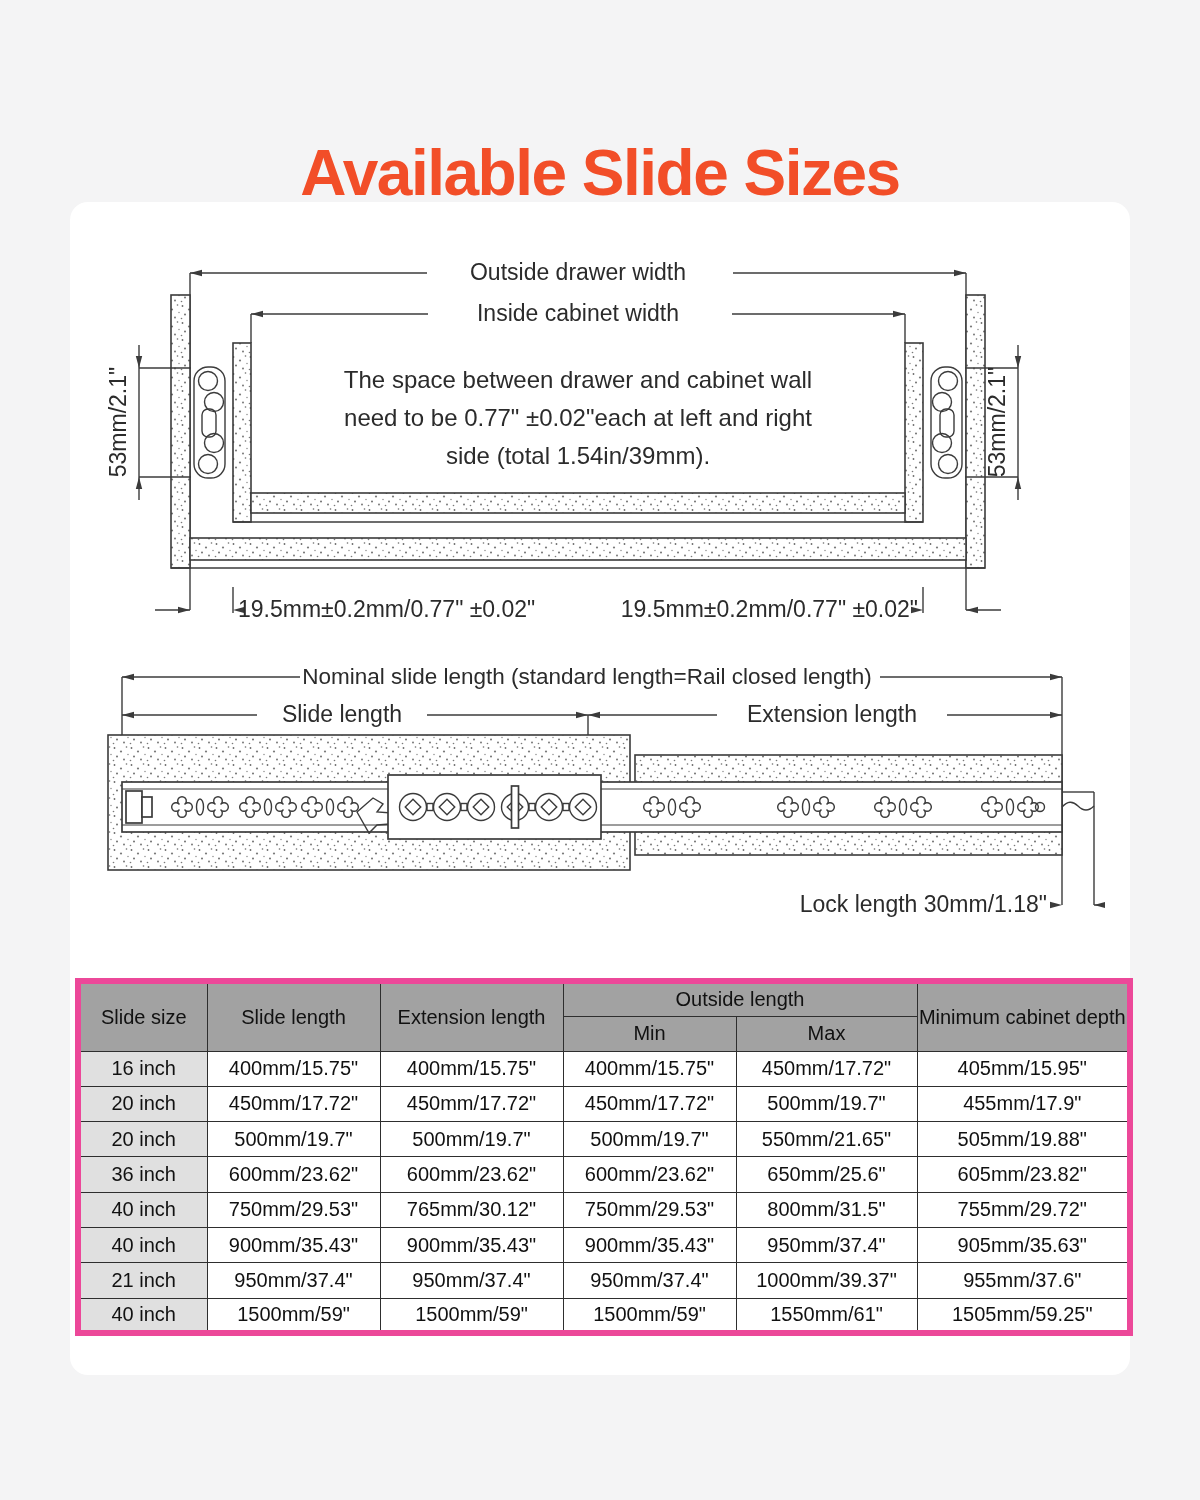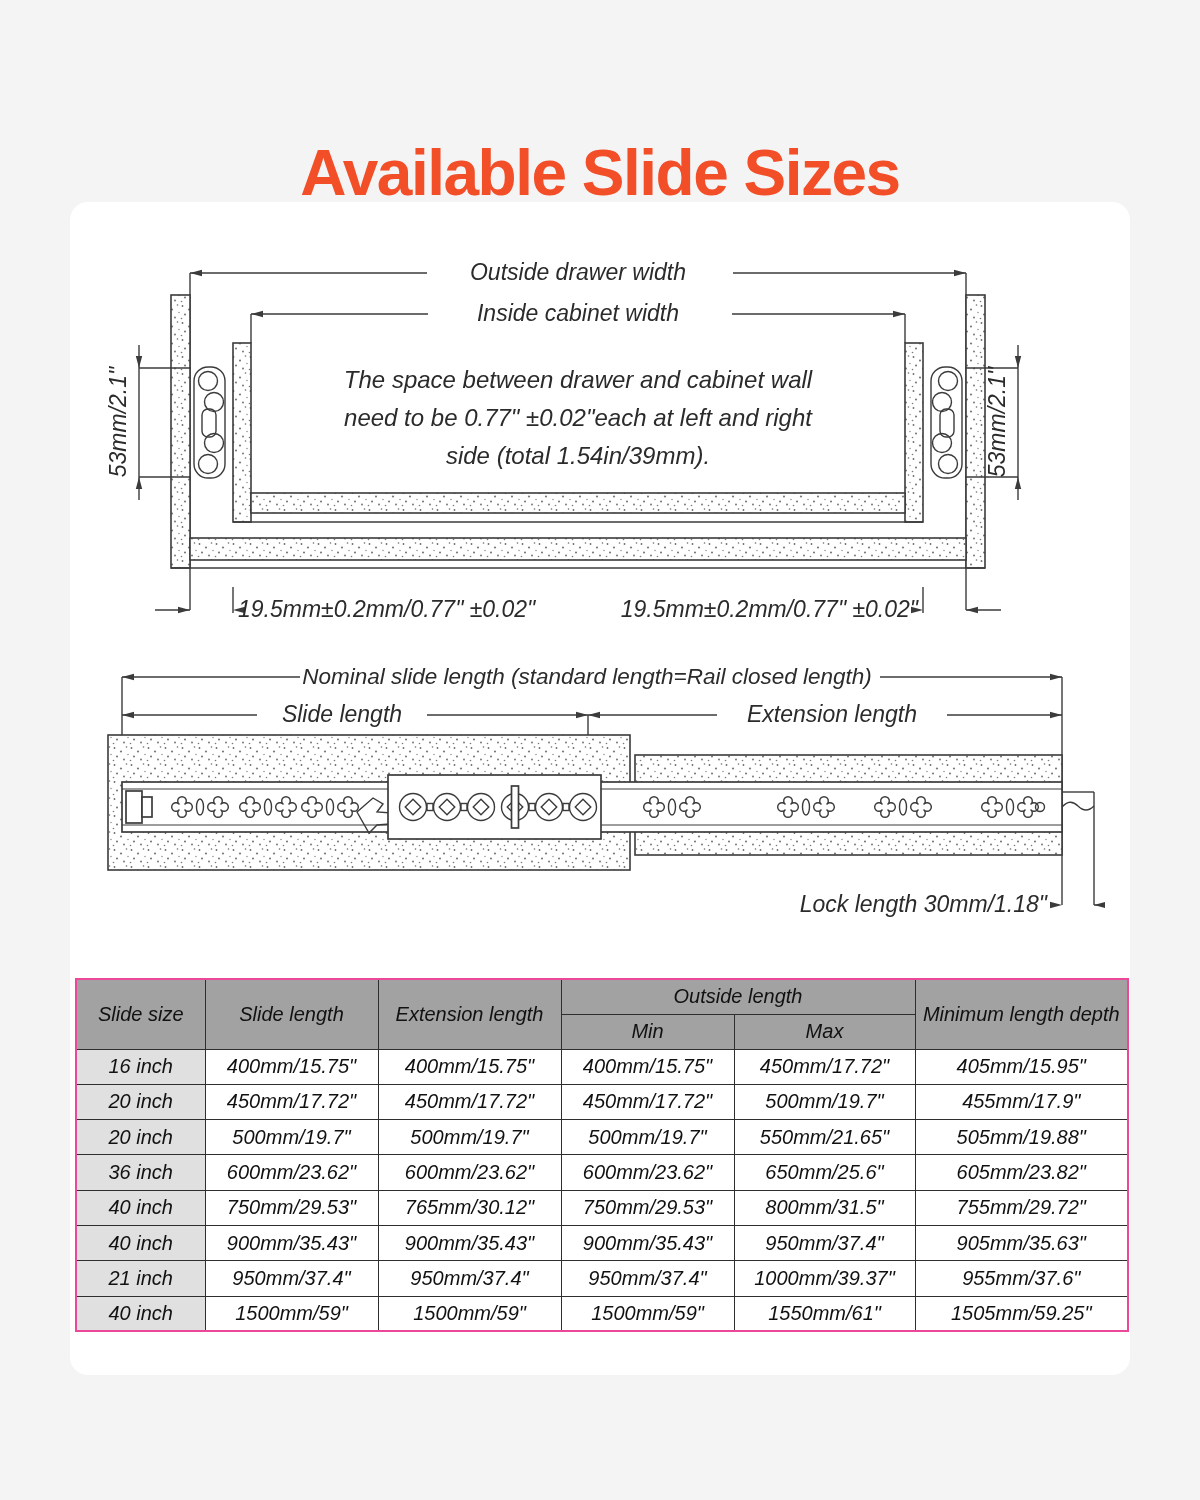--- a/index.html
+++ b/index.html
@@ -12,40 +12,40 @@
   *{margin:0;padding:0;box-sizing:border-box;}
   html,body{width:1200px;height:1500px;background:var(--page-bg);
     font-family:"Liberation Sans", sans-serif;}
   .stage{position:relative;width:1200px;height:1500px;overflow:hidden;}
   .page-title{
     position:absolute;left:0;top:88px;width:1200px;text-align:center;
     font-size:64px;font-weight:800;letter-spacing:-1.5px;color:var(--accent);margin-top:48px;
   }
   .card{
     position:absolute;left:70px;top:202px;width:1060px;height:1173px;
-    background:#ffffff;border-radius:18px;font-style:italic;
+    background:#ffffff;border-radius:18px;
   }
   .diagram-svg{position:absolute;left:25px;top:33px;}
   svg text{fill:#2b2b2b;font-family:"Liberation Sans", sans-serif;}
   .ln2{stroke:var(--line);stroke-width:1.4;fill:none;}
   .speck{fill:url(#speck);stroke:var(--line);stroke-width:1.6;}
   .whitefill{fill:#ffffff;stroke:var(--line);stroke-width:1.7;}
   .dimtxt{font-size:23px;}
   .dimtxt-sm{font-size:22.5px;}
   .notetxt{font-size:24px;}
   .spec-table{
     position:absolute;left:5px;top:776px;width:1052px;
     border-collapse:collapse;table-layout:fixed;
     font-size:20px;color:#111;
   }
   .spec-table th,.spec-table td{
     border:1.5px solid #2e2e2e;text-align:center;vertical-align:middle;
     overflow:hidden;white-space:nowrap;
   }
-  .spec-table{border:2px solid #ec4899;}
+  .spec-table{border:6px solid #ec4899;}
   .spec-table thead th{background:var(--header-bg);font-weight:400;height:35px;}
   .spec-table tbody td{height:35.3px;background:#ffffff;}
   .spec-table tbody td.rowlabel{background:var(--rowlabel-bg);}
 </style>
 </head>
 <body>
 
 <div class="stage">
 
   <div class="page-title">Available Slide Sizes</div>
@@ -249,21 +249,21 @@
         <col style="width:173px">
           <col style="width:181px">
           <col style="width:213px">
       </colgroup>
       <thead>
         <tr>
           <th rowspan="2">Slide size</th>
           <th rowspan="2">Slide length</th>
           <th rowspan="2">Extension length</th>
           <th colspan="2">Outside length</th>
-          <th rowspan="2">Minimum length depth</th>
+          <th rowspan="2">Minimum cabinet depth</th>
         </tr>
         <tr>
           <th>Min</th>
           <th>Max</th>
         </tr>
       </thead>
       <tbody>
         <tr>
           <td class="rowlabel">16 inch</td>
           <td>400mm/15.75"</td>

